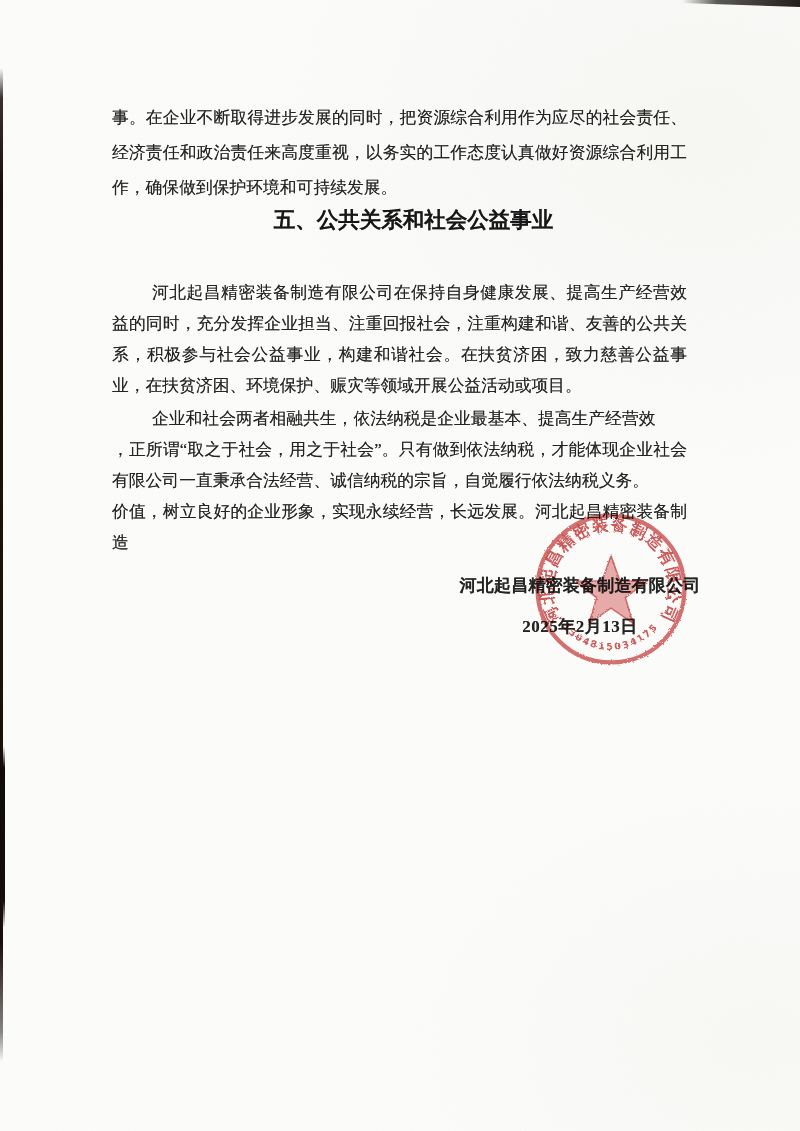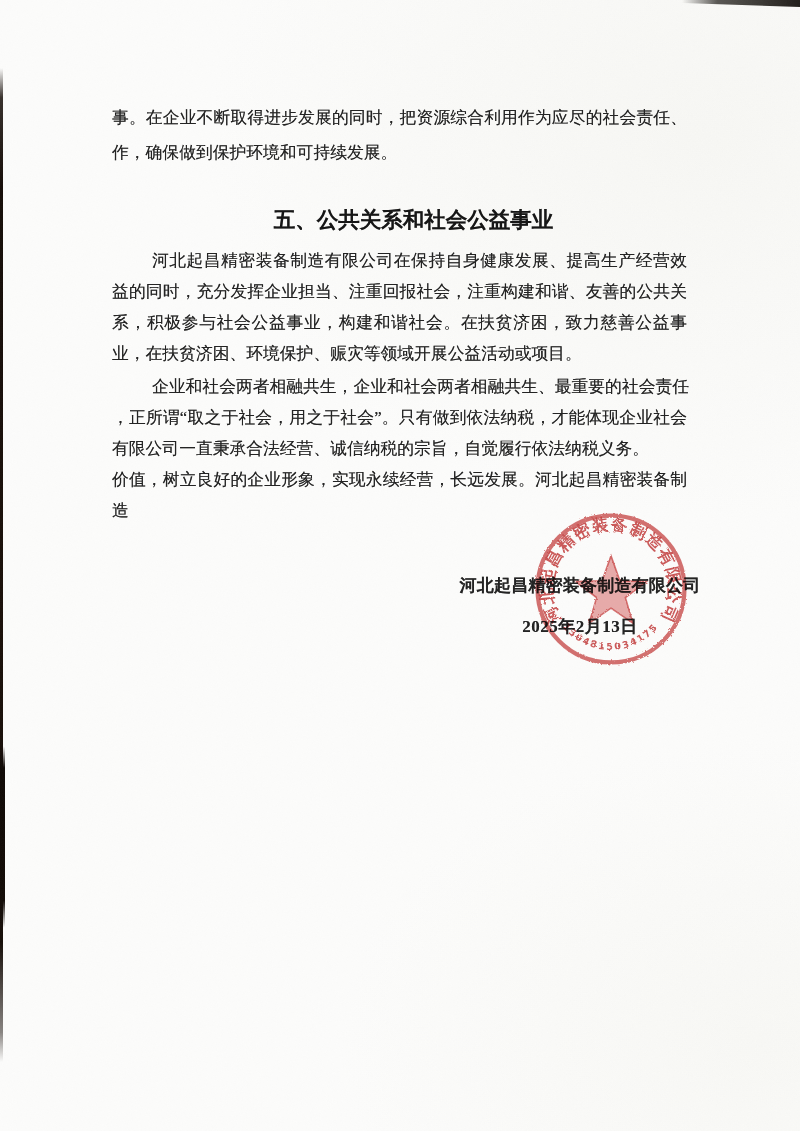--- a/index.html
+++ b/index.html
@@ -39,21 +39,21 @@
   .p1{top:100px;line-height:35px;}
   .p2{top:245px;line-height:31px;}
   .p3{top:371px;line-height:31px;}
   .line{
     font-size:16.8px;
     letter-spacing:0;
     color:#212121;
     text-shadow:0 0 .4px rgba(20,20,20,.55);
   }
   .just{text-align:justify;text-align-last:justify;}
-  .ind{padding-left:40px;}
+  .ind{padding-left:40px;margin-top:32px;}
   .natural{text-align:left;text-align-last:auto;white-space:nowrap;}
   .heading{
     position:absolute;top:205px;left:12px;right:0;
     margin:0;
     text-align:center;
     transform:translateX(8px);
     font-family:"Liberation Sans","DejaVu Sans",sans-serif;
     font-weight:700;
     font-size:21.5px;
     line-height:30px;
@@ -95,34 +95,35 @@
 <div class="page">
 
   <div class="edge-left"></div>
   <div class="edge-left-bump"></div>
   <div class="edge-top-right"></div>
 
   <main class="textcol">
 
     <section class="para p1">
       <div class="line just">事。在企业不断取得进步发展的同时，把资源综合利用作为应尽的社会责任、</div>
+      <div class="line just">经济责任和政治责任来高度重视，以务实的工作态度认真做好资源综合利用工</div>
       <div class="line natural">作，确保做到保护环境和可持续发展。</div>
     </section>
 
     <h2 class="heading">五、公共关系和社会公益事业</h2>
 
     <section class="para p2">
       <div class="line just ind">河北起昌精密装备制造有限公司在保持自身健康发展、提高生产经营效</div>
       <div class="line just">益的同时，充分发挥企业担当、注重回报社会，注重构建和谐、友善的公共关</div>
       <div class="line just">系，积极参与社会公益事业，构建和谐社会。在扶贫济困，致力慈善公益事</div>
       <div class="line natural">业，在扶贫济困、环境保护、赈灾等领域开展公益活动或项目。</div>
     </section>
 
     <section class="para p3">
-      <div class="line natural ind">企业和社会两者相融共生，企业和社会两者相融共生、最重要的社会责任</div>
+      <div class="line natural ind">企业和社会两者相融共生，依法纳税是企业最基本、提高生产经营效</div>
       <div class="line just">，正所谓“取之于社会，用之于社会”。只有做到依法纳税，才能体现企业社会</div>
       <div class="line natural">有限公司一直秉承合法经营、诚信纳税的宗旨，自觉履行依法纳税义务。</div>
       <div class="line just">价值，树立良好的企业形象，实现永续经营，长远发展。河北起昌精密装备制造</div>
     </section>
 
   </main>
 
   <div class="signature">
     <div class="sig-company">河北起昌精密装备制造有限公司</div>
     <div class="sig-date">2025年2月13日</div>

